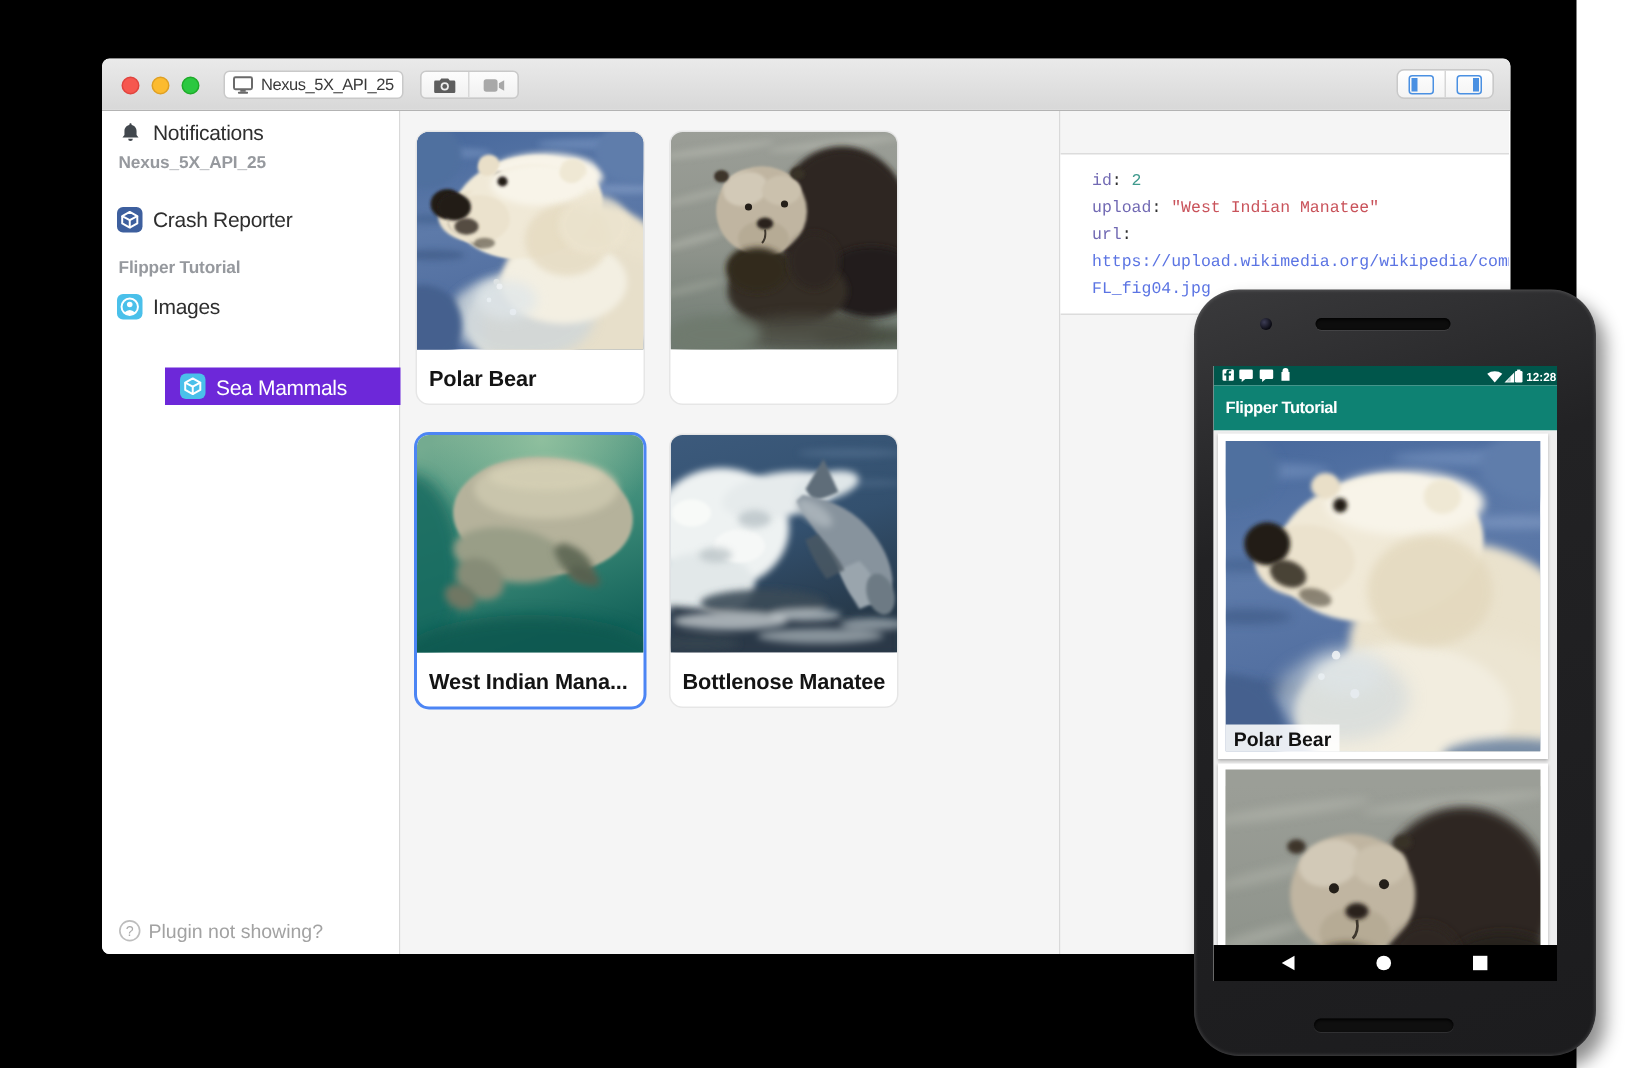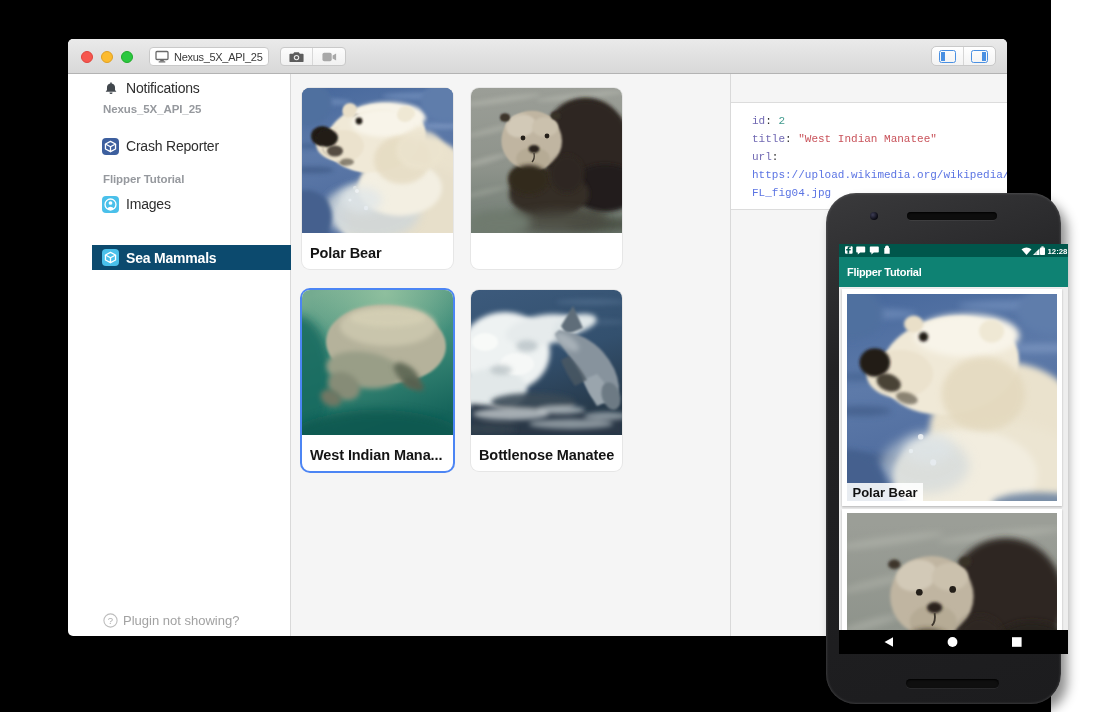--- a/index.html
+++ b/index.html
@@ -32,28 +32,28 @@
     background:linear-gradient(#ffffff,#f3f3f3); border:1px solid #c9c9c9;
     border-radius:5px; display:flex; }
   #togglegrp .cell { width:31.5px; height:18px; display:flex; align-items:center; justify-content:center; }
   #togglegrp .cell:first-child { border-right:1px solid #d6d6d6; }
   .paneicon { width:17px; height:13px; border:1.5px solid #4a90e2; border-radius:2.5px; position:relative; }
   .paneicon .bar { position:absolute; top:1px; bottom:1px; width:4px; background:#4a90e2; }
   .paneicon.l .bar { left:1px; }
   .paneicon.r .bar { right:1px; }
 
   
-  #winbody { left:0; top:35px; width:939px; height:578px; display:flex;padding-left:24px; }
+  #winbody { left:0; top:35px; width:939px; height:578px; display:flex; }
   #sidebar { width:199px; height:562px; background:#fff; border-right:1px solid #d9d9d9;
     position:relative; flex:none; }
   .srow { position:absolute; left:0; width:199px; height:26px; display:flex;
     align-items:center; font-size:14px; color:#2e2e2e; letter-spacing:-0.2px; }
   .srow .sicon { margin-left:10px; margin-right:7px; width:17px; height:17px; flex:none; }
   .slabel { position:absolute; left:11px; font-size:11.5px; color:#96999e; letter-spacing:-0.1px; font-weight:bold; }
-  .sel { background:#0c4a6e; color:#fff; font-weight:bold; }
+  .sel { background:#6d28d9; color:#fff; font-weight:normal;margin-left:42px; }
   .badge { width:17px; height:17px; border-radius:4px; display:flex; align-items:center; justify-content:center; }
   #pluginnot { position:absolute; left:11px; top:533px; width:188px; height:26px;
     display:flex; align-items:center; color:#a2a2a2; font-size:13px; }
 
   #main { width:440px; height:562px; background:#f5f5f5; border-right:1px solid #d9d9d9;
     position:relative; flex:none; }
   .card { position:absolute; width:151px; height:181px; background:#fff; border-radius:8px;
     box-shadow:0 0 0 1px rgba(0,0,0,0.06); overflow:hidden; }
   .card .pic { width:151px; height:145px; }
   .card .ctitle { height:36px; display:flex; align-items:center; padding-left:8px; padding-top:3px;
@@ -63,21 +63,21 @@
   #extras { width:299px; height:562px; background:#f5f5f5; position:relative; flex:none; }
   #exhead { position:absolute; left:0; top:0; width:299px; height:28px; background:#f5f5f5;
     display:flex; align-items:center; font-size:13.5px; font-weight:bold; color:#2e2e2e; padding-top:3px; }
   #exbody { position:absolute; left:0; top:28px; width:299px; height:108px; background:#fff;
     border-top:1px solid #dcdcdc; border-bottom:1px solid #dcdcdc;
     font-family:"Liberation Mono", monospace; font-size:11px; line-height:18px;
     padding:9px 0 0 21px; white-space:pre; overflow:hidden; color:#2e2e2e; }
   .jk { color:#7169b3; } .jn { color:#3f9a8d; } .js { color:#c9535b; } .ju { color:#5b74e3; }
 
   
-  #phone { left:826px; top:193px; width:235px; height:511px; border-radius:30px;
+  #phone { left:796px; top:193px; width:268px; height:511px; border-radius:30px;
     background:linear-gradient(160deg,#3a3a3c 0%,#222224 30%,#1c1c1e 100%);
     box-shadow:6px 8px 12px rgba(0,0,0,0.45), inset 0 0 3px rgba(255,255,255,0.25); }
   #earpiece { left:81px; top:19px; width:90px; height:7.5px; background:#0d0d0d;
     border-radius:4px; box-shadow:inset 0 1px 2px #000, 0 0.5px 0.5px rgba(255,255,255,0.12); }
   #fcam { left:44px; top:19px; width:8px; height:8px; border-radius:50%;
     background:radial-gradient(circle at 35% 35%, #3d3d55, #0a0a12 70%); }
   #bspeak { left:80px; top:486px; width:93px; height:8.5px; background:#0f0f0f;
     border-radius:4.5px; box-shadow:inset 0 1px 2px #000, 0 0.5px 0.5px rgba(255,255,255,0.12); }
   #screen { left:13px; top:51px; width:229px; height:410px; background:#fafafa; overflow:hidden; }
   #statusbar { left:0; top:0; width:229px; height:12.5px; background:#00564b; }
@@ -402,21 +402,21 @@
 <ellipse cx="135" cy="126" rx="22" ry="4" fill="#aeb9bf" opacity="0.7"></ellipse>
 <ellipse cx="18" cy="139" rx="28" ry="5" fill="#33424f" opacity="0.9"></ellipse>
 <ellipse cx="90" cy="120" rx="24" ry="4" fill="#e4e9ea" opacity="0.6"></ellipse>
 </g>
 </svg></div>
             <div class="ctitle">Bottlenose Manatee</div>
           </div>
       </div>
       <div id="extras">
         <div id="exbody"><span class="jk">id</span>: <span class="jn">2</span>
-<span class="jk">title</span>: <span class="js">"West Indian Manatee"</span>
+<span class="jk">upload</span>: <span class="js">"West Indian Manatee"</span>
 <span class="jk">url</span>:
 <span class="ju">https://upload.wikimedia.org/wikipedia/commons</span>
 <span class="ju">FL_fig04.jpg</span></div>
       </div>
     </div>
   </div>
 
   <div id="phone" class="abs">
     <div id="earpiece" class="abs"></div>
     <div id="fcam" class="abs"></div>

